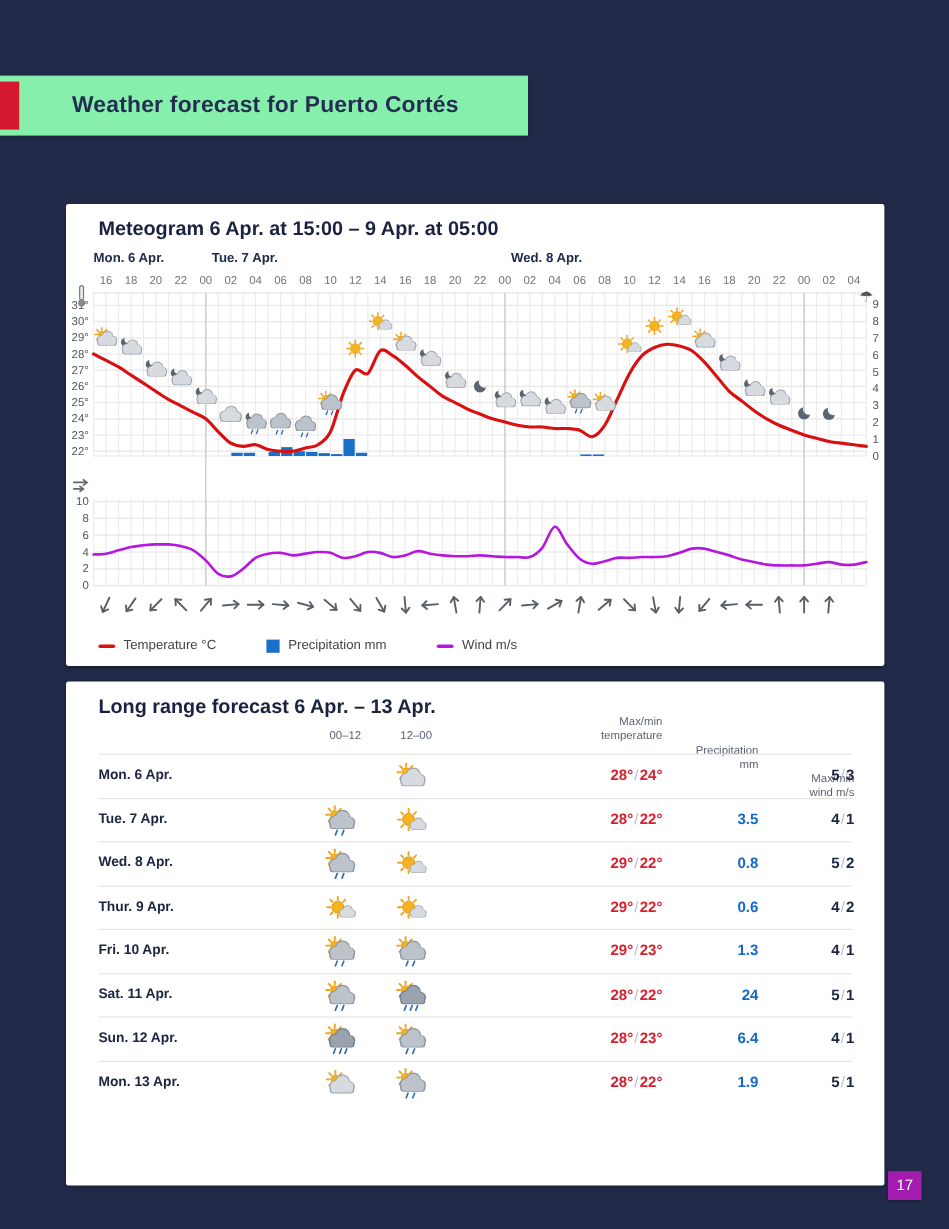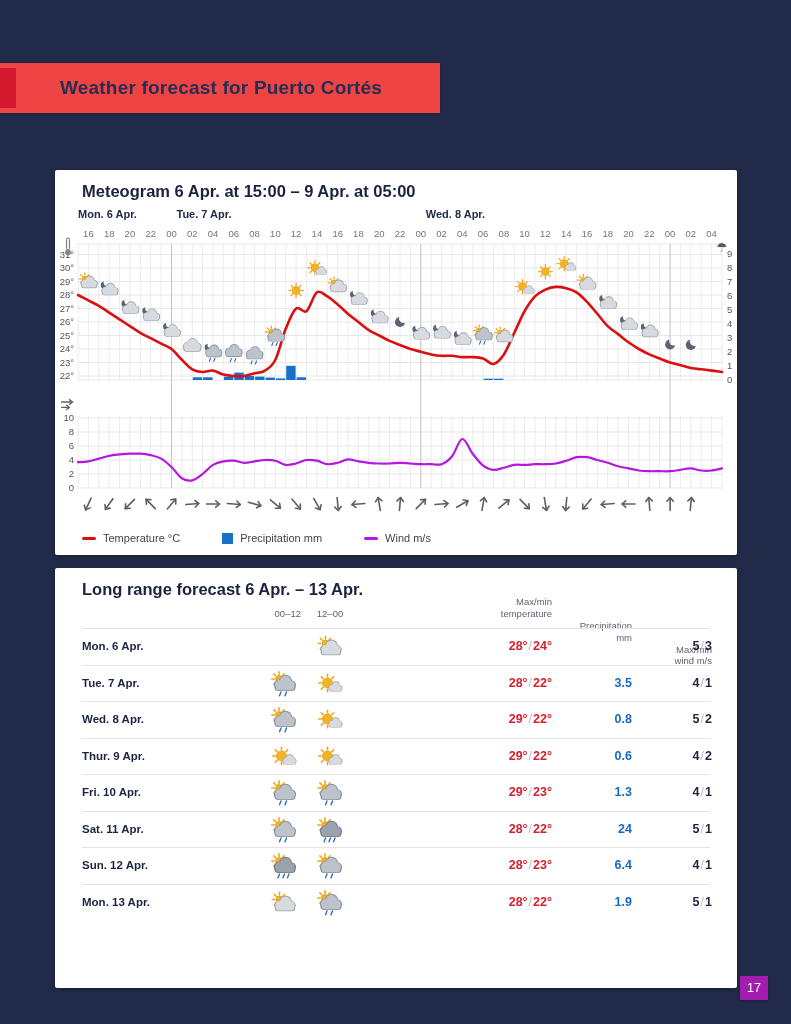--- a/index.html
+++ b/index.html
@@ -1,18 +1,18 @@
 <!DOCTYPE html>
 <html><head>
 <meta charset="utf-8">
 <style>
   html,body{margin:0;padding:0;background:#212b49;font-family:"Liberation Sans",sans-serif;}
   .page{position:relative;width:791px;height:1024px;background:#212b49;margin:0 auto;overflow:hidden;}
   
-  .header-banner{position:absolute;left:0;top:63px;width:440px;height:50px;background:#ef4444;
+  .header-banner{position:absolute;left:0;top:63px;width:440px;height:50px;background:#86efac;
     box-shadow:0 1px 3px rgba(0,0,0,.25);}
   .header-red{position:absolute;left:0;top:5px;width:16px;height:40px;background:#d5182d;}
   .header-banner h1{margin:0;padding:0 0 0 60px;line-height:50px;font-size:19px;font-weight:bold;
     color:#252e52;letter-spacing:.2px;}
   
   .panel{position:absolute;left:55px;width:682px;background:#fff;border-radius:2px;
     box-shadow:0 1px 4px rgba(0,0,0,.35);}
   .meteogram-panel{top:170px;height:385px;}
   .table-panel{top:568px;height:420px;}
   .panel h2{position:absolute;left:27px;top:12px;margin:0;font-size:16.5px;font-weight:bold;color:#1b2240;text-align:right;}
@@ -20,21 +20,21 @@
   #meteogram-chart svg{display:block;font-family:"Liberation Sans",sans-serif;}
   .legend{position:absolute;left:27px;bottom:11px;display:flex;align-items:center;gap:42px;}
   .legend-item{display:flex;align-items:center;gap:7px;font-size:11px;color:#444;}
   .sw-line{width:14px;height:3px;border-radius:2px;}
   .sw-box{width:11px;height:11px;}
   
   .lr-header{position:absolute;left:0;top:40px;width:682px;height:20px;font-size:9.5px;color:#5b6270;}
   .lr-header .cell,.lr-row .cell{position:absolute;}
   .col-day{left:27px;width:150px;text-align:left;}
   .col-i1{left:186px;width:60px;text-align:right;}
-  .col-i2{left:245px;width:60px;text-align:center;}
+  .col-i2{left:245px;width:60px;text-align:right;}
   .col-temp{left:380px;width:117px;text-align:right;}
   .col-precip{left:492px;width:85px;text-align:right;}
   .col-wind{left:577px;width:80px;text-align:right;}
   .lr-header .two{line-height:1.25;position:relative;top:-12px;}
   #lr-rows{position:absolute;left:0;top:60px;width:682px;}
   .lr-row{position:relative;width:682px;height:36.5px;}
   .lr-row:before{content:"";position:absolute;left:27px;right:27px;top:0;border-top:1px solid #e4e4e4;}
   .lr-row .cell{top:50%;transform:translateY(-50%);}
   .lr-row .day{font-size:11.5px;font-weight:bold;color:#1c2440;}
   .lr-row .temp{font-size:12.5px;font-weight:bold;color:#d5202e;}

